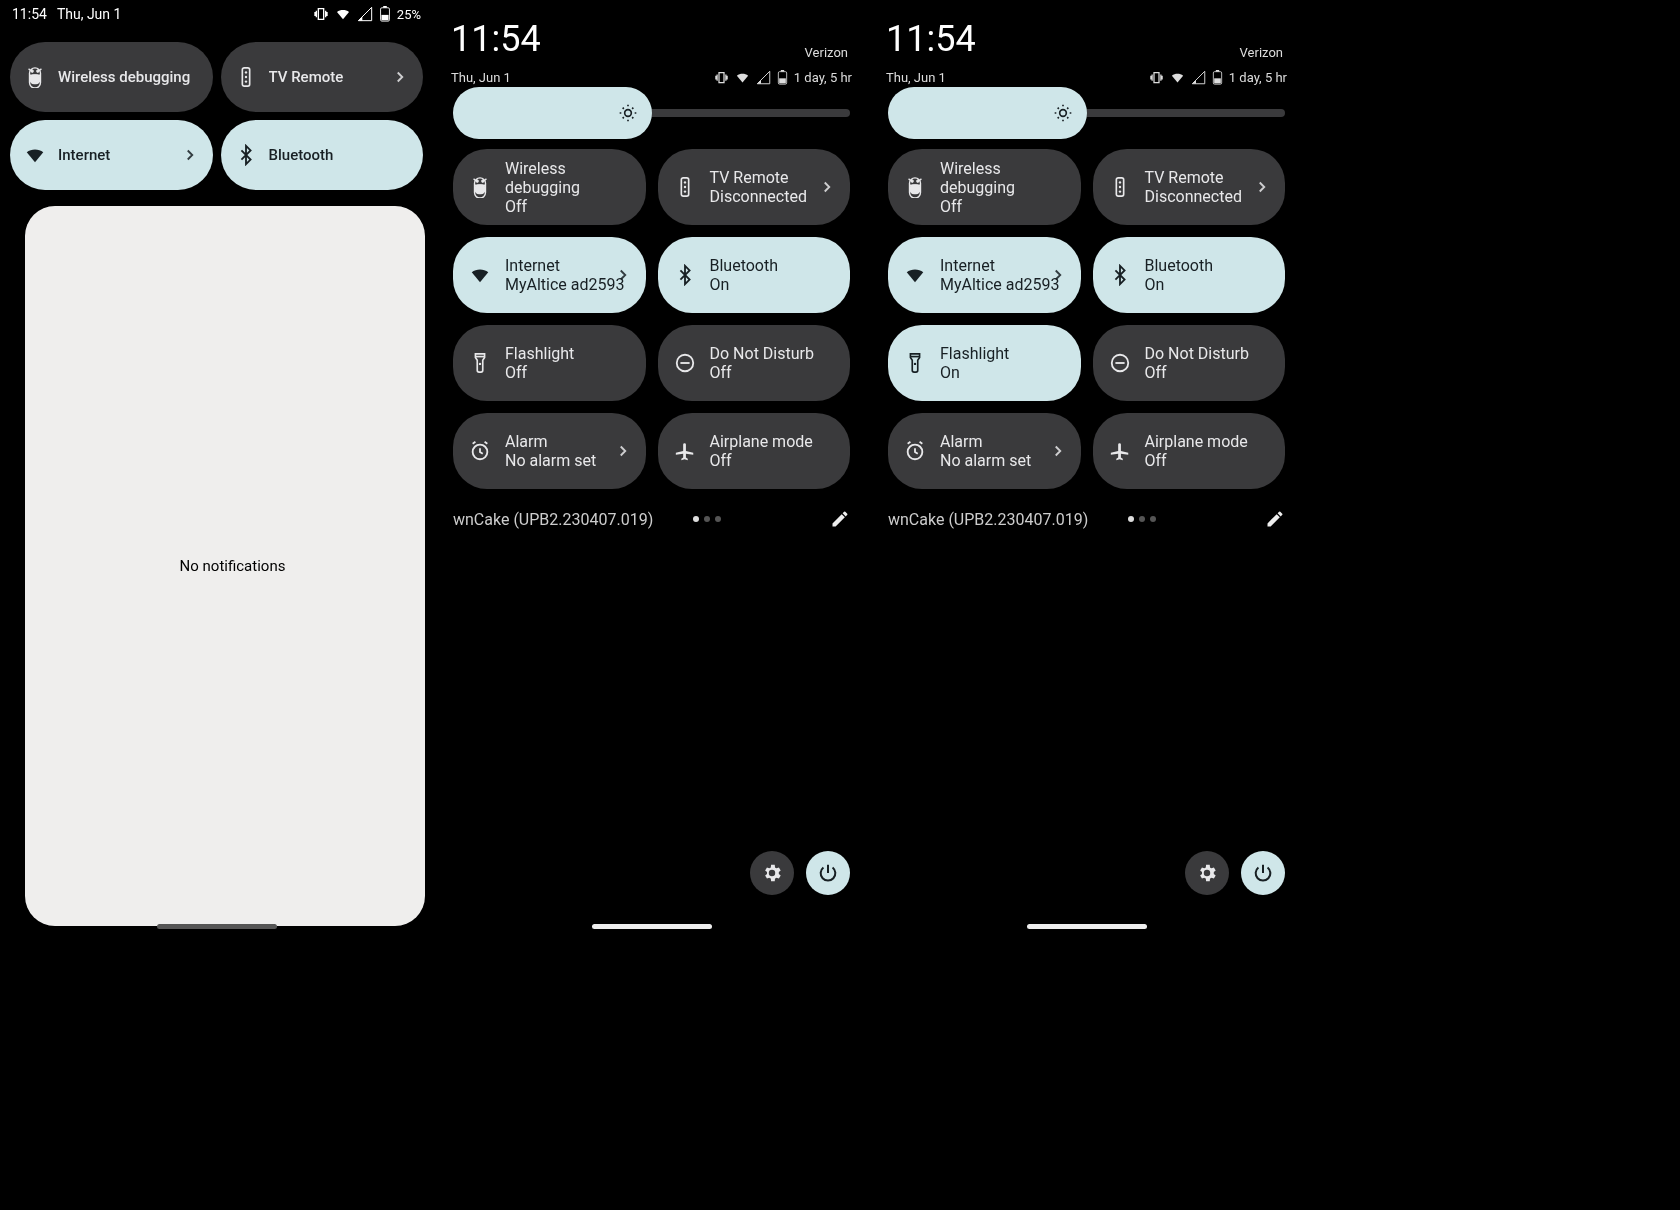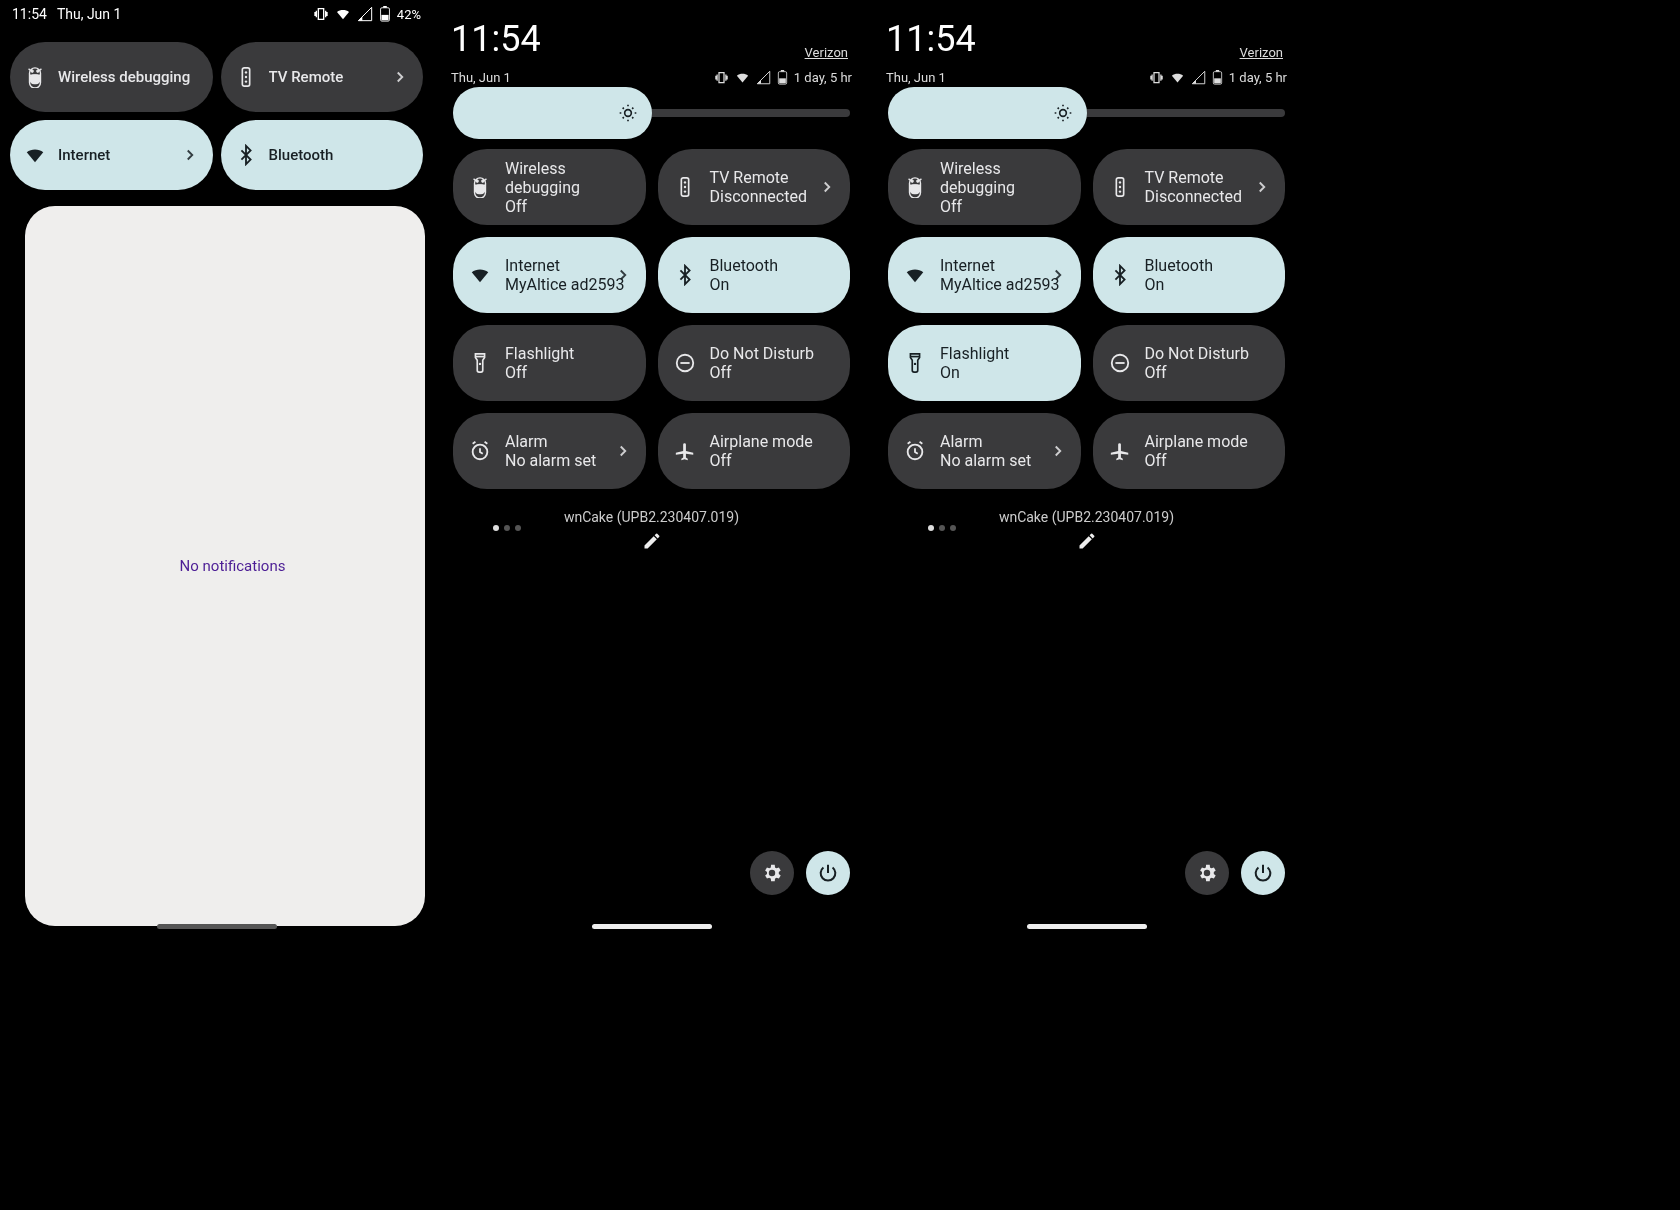--- a/index.html
+++ b/index.html
@@ -13,40 +13,40 @@
   .status-right { display:flex; gap:6px; align-items:center; font-size:13px; }
   .ico { display:inline-block; line-height:1; }
   
   .tiles { display:grid; grid-template-columns:1fr 1fr; gap:8px; padding:16px 10px 10px 10px; }
   .tile { border-radius:36px; height:70px; display:flex; align-items:center; padding:0 14px; gap:12px; position:relative; }
   .tile.off { background:#3a3a3c; color:#e8e8ea; }
   .tile.on  { background:#cfe6e9; color:#182024; }
   .tile .label { font-size:15px; font-weight:500; line-height:1.2; }
   .tile .txt { display:flex; flex-direction:column; flex:1; overflow:hidden; }
   .chev { position:absolute; right:14px; opacity:.85; }
-  .notif-card { background:#efeeed; border-radius:30px; margin:6px 8px 0 25px; height:720px; display:flex; align-items:center; justify-content:center; color:#4c1d95; font-size:15px;padding-left:15px; }
+  .notif-card { background:#efeeed; border-radius:30px; margin:6px 8px 0 25px; height:720px; display:flex; align-items:center; justify-content:center; color:#000000; font-size:15px;padding-left:15px; }
   .nav-bar { position:absolute; bottom:6px; left:50%; transform:translateX(-50%); width:120px; height:5px; background:#555; border-radius:3px; }
   
   .hdr { padding:18px 16px 6px 16px; color:#fff; }
   .hdr-row1 { display:flex; justify-content:space-between; align-items:flex-end; padding-right:4px; }
   .clock { font-size:36px; font-weight:400; }
-  .carrier { font-size:13px; color:#ddd;text-decoration:underline; }
+  .carrier { font-size:13px; color:#ddd; }
   .hdr-row2 { display:flex; justify-content:space-between; align-items:center; margin-top:10px; font-size:13px; color:#ddd; }
   .hdr-icons { display:flex; gap:6px; align-items:flex-end; }
   
   .bright { margin:18px 18px 10px 18px; display:flex; align-items:center; }
   .bright-track { flex:1; height:8px; background:#3a3a3c; border-radius:4px; position:relative; }
   .bright-fill { position:absolute; left:0; top:-22px; height:52px; border-radius:26px; background:#cfe6e9; display:flex; align-items:center; justify-content:flex-end; padding-right:14px; }
   .bright-icon { color:#182024; }
   
   .tiles2 { display:grid; grid-template-columns:1fr 1fr; gap:12px; padding:22px 18px 10px 18px; }
   .tile2 { border-radius:34px; height:76px; display:flex; align-items:center; padding:0 16px; gap:14px; position:relative; }
   .tile2.off { background:#3a3a3c; color:#e8e8ea; }
   .tile2.on  { background:#cfe6e9; color:#182024; }
-  .footer-row { display:flex; align-items:center; padding:10px 18px; font-size:14px; color:#ccc;flex-direction:column; }
+  .footer-row { display:flex; align-items:center; padding:10px 18px; font-size:16px; color:#ccc; }
   .pager { display:flex; gap:5px; margin:0 auto 0 40px; }
   .dot { width:6px; height:6px; border-radius:50%; background:#555; }
   .dot.active { background:#ddd; }
   .edit-btn { color:#eee; }
   .sys-btns { position:absolute; bottom:40px; right:18px; display:flex; gap:12px; }
   .round-btn { width:44px; height:44px; border-radius:50%; display:flex; align-items:center; justify-content:center; }
   .round-btn.dark { background:#3a3a3c; color:#e8e8ea; }
   .round-btn.light { background:#cfe6e9; color:#182024; }
   .nav-bar2 { position:absolute; bottom:6px; left:50%; transform:translateX(-50%); width:120px; height:5px; background:#eee; border-radius:3px; }
   svg { display:block; }
@@ -77,21 +77,21 @@
             <path d="M2 22h6v-6z"></path>
           </svg>
         </span>
       <span class="ico">
           <svg width="12" height="16" viewBox="0 0 12 18" fill="currentColor">
             <rect x="1" y="2" width="10" height="15" rx="1.5" fill="none" stroke="currentColor"></rect>
             <rect x="4" y="0" width="4" height="2"></rect>
             <rect x="2" y="10" width="8" height="6"></rect>
           </svg>
         </span>
-      <span>42%</span>
+      <span>25%</span>
     </div>
   </div>
 
   <div class="tiles" id="p1-tiles">
       <div class="tile off">
         <span class="ico">
           <svg width="22" height="22" viewBox="0 0 24 24" fill="currentColor">
             <path d="M6 8a6 6 0 0112 0v2H6zM6 11h12v7a6 6 0 01-12 0zM9 6.5A1 1 0 109 4.5a1 1 0 000 2zM15 6.5a1 1 0 100-2 1 1 0 000 2zM5 3l2 2M19 3l-2 2" stroke="currentColor" stroke-width="1.5" fill="none"></path>
             <circle cx="9" cy="6" r="1" fill="currentColor"></circle>
             <circle cx="15" cy="6" r="1" fill="currentColor"></circle>

